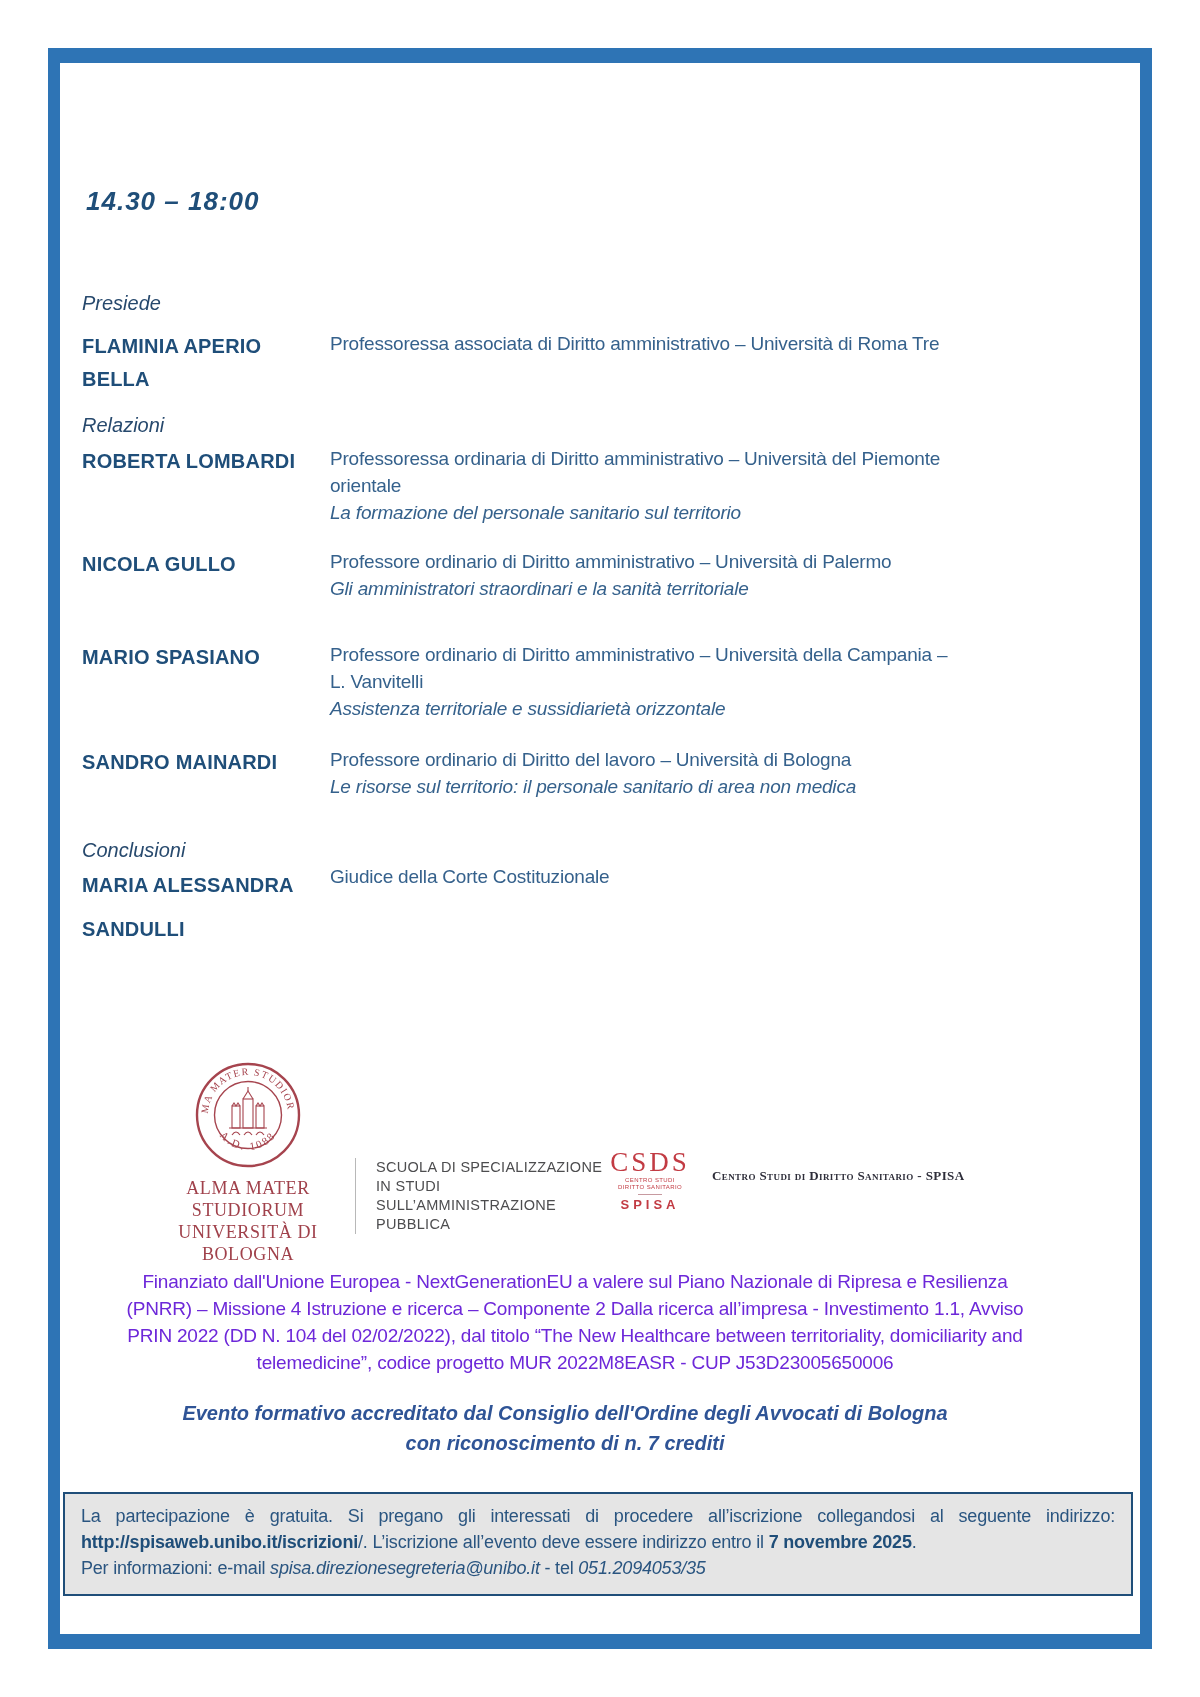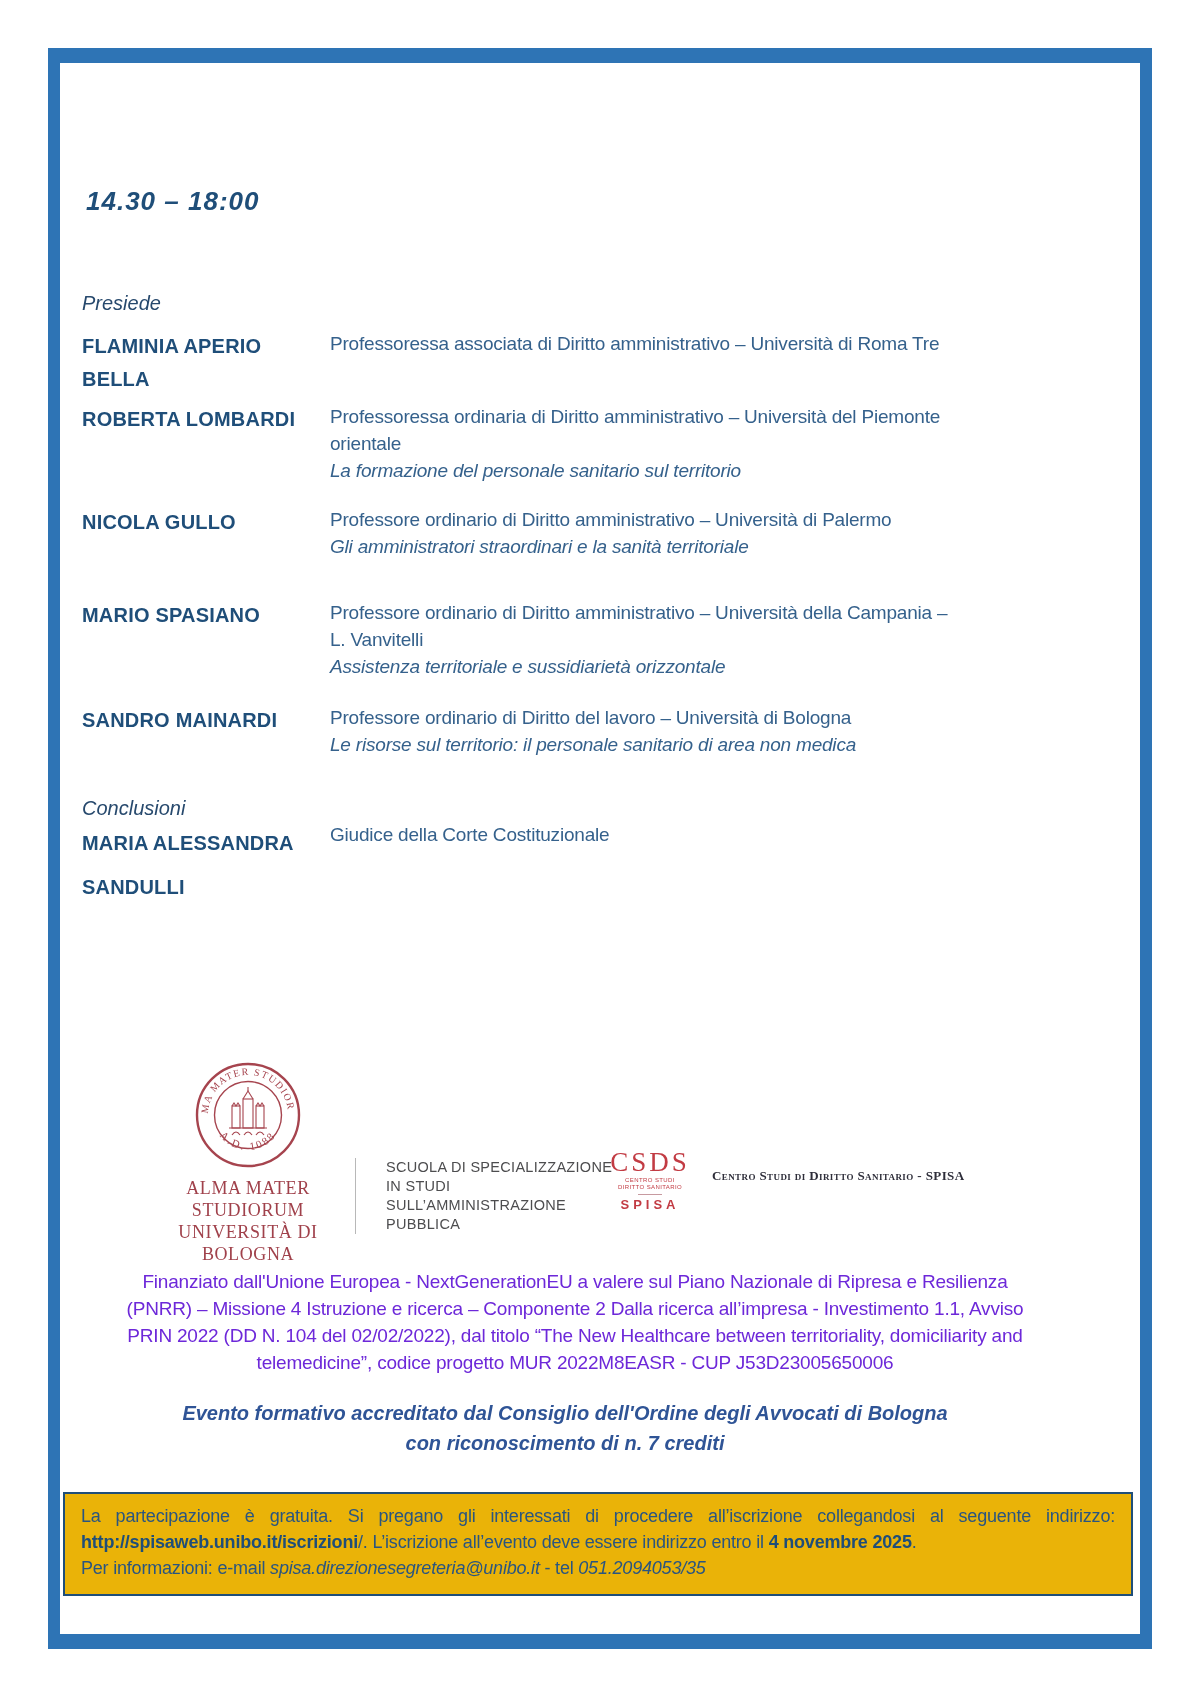--- a/index.html
+++ b/index.html
@@ -40,21 +40,21 @@
   .mt-conclusioni { margin-top:37px; }
   .mt-row5 { }
   
   .unibo-logo { position:absolute; left:148px; top:1062px; width:200px; text-align:center; }
   .unibo-seal { display:block; margin:0 auto; }
   .unibo-caption {
     margin-top:9px; font-family:"Liberation Serif", serif; color:#A0414B;
     font-size:18px; line-height:22px; letter-spacing:0.6px; white-space:pre-line;
   }
   .school-logo {
-    position:absolute; left:355px; top:1158px; padding-left:30px;
+    position:absolute; left:355px; top:1158px; padding-left:20px;
     border-left:1px solid #b8b8b8; color:#4D4D4F;
     font-size:14.5px; line-height:19px; letter-spacing:0.3px;
   }
   .csds-logo { position:absolute; left:608px; top:1148px; width:84px; text-align:center; color:#C23B43; }
   .csds-acronym { font-family:"Liberation Serif", serif; font-size:27px; letter-spacing:3px; line-height:28px; }
   .csds-sub { font-size:6px; line-height:7px; letter-spacing:0.4px; margin-top:1px; white-space:pre-line; }
   .csds-rule { width:24px; height:1px; background:#c79aa0; margin:3px auto 2px auto; }
   .csds-spisa { font-size:13px; font-weight:bold; letter-spacing:4px;text-align:center; }
   .centro-studi-label {
     position:absolute; left:712px; top:1168px; width:420px;
@@ -68,21 +68,21 @@
     white-space:pre-line;
   }
   .accreditation-note {
     position:absolute; left:80px; top:1398px; width:970px; text-align:center;
     font-size:20px; font-weight:bold; font-style:italic; color:#2F5496;
     line-height:30px; white-space:pre-line;
   }
   
   .registration-box {
     position:absolute; left:63px; top:1492px; width:1070px;
-    border:2px solid #1F4E79; background:#eab308;
+    border:2px solid #1F4E79; background:#e5e5e5;
     padding:9px 16px 13px 16px;
     font-size:18px; line-height:26px; color:#2A5580; letter-spacing:-0.2px;
   }
   .reg-line-justified { text-align:justify; text-align-last:justify; }
   .b { font-weight:bold; color:#1F4E79; }
   .i { font-style:italic; }
 </style>
 </head>
 <body>
 
@@ -94,20 +94,21 @@
 
   <div class="section-heading">Presiede</div>
   <div class="program-row mt-presiede-row">
     <div class="speaker-name">FLAMINIA APERIO
 BELLA</div>
     <div class="speaker-right">
       <div class="speaker-affiliation">Professoressa associata di Diritto amministrativo – Università di Roma Tre</div>
     </div>
   </div>
 
+  <div class="section-heading mt-relazioni">Relazioni</div>
 
   <div class="program-row mt-row1">
     <div class="speaker-name">ROBERTA LOMBARDI</div>
     <div class="speaker-right">
       <div class="speaker-affiliation">Professoressa ordinaria di Diritto amministrativo – Università del Piemonte
 orientale</div>
       <div class="talk-title">La formazione del personale sanitario sul territorio</div>
     </div>
   </div>
 
@@ -198,18 +199,18 @@
 (PNRR) – Missione 4 Istruzione e ricerca – Componente 2 Dalla ricerca all’impresa - Investimento 1.1, Avviso
 PRIN 2022 (DD N. 104 del 02/02/2022), dal titolo “The New Healthcare between territoriality, domiciliarity and
 telemedicine”, codice progetto MUR 2022M8EASR - CUP J53D23005650006</div>
 
 <div class="accreditation-note">Evento formativo accreditato dal Consiglio dell'Ordine degli Avvocati di Bologna
 con riconoscimento di n. 7 crediti</div>
 
 <div class="registration-box">
   <div class="reg-line-justified">La partecipazione è gratuita. Si pregano gli interessati di procedere all’iscrizione collegandosi al seguente indirizzo:</div>
   <div>
-    <span class="b">http://spisaweb.unibo.it/iscrizioni</span><span>/. L’iscrizione all’evento deve essere indirizzo entro il </span><span class="b">4 novembre 2025</span><span>.</span>
+    <span class="b">http://spisaweb.unibo.it/iscrizioni</span><span>/. L’iscrizione all’evento deve essere indirizzo entro il </span><span class="b">7 novembre 2025</span><span>.</span>
   </div>
   <div>
     <span>Per informazioni: e-mail </span><span class="i">spisa.direzionesegreteria@unibo.it</span><span> - tel </span><span class="i">051.2094053/35</span>
   </div>
 </div>
 
 </body></html>

